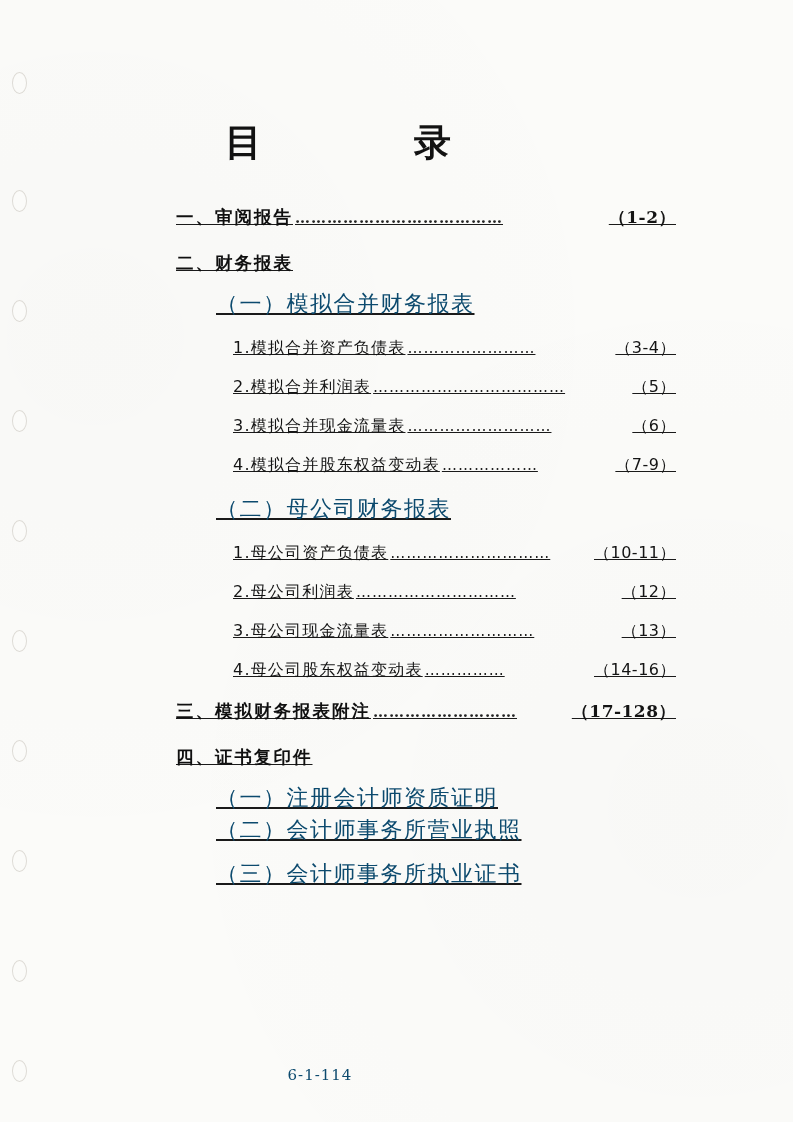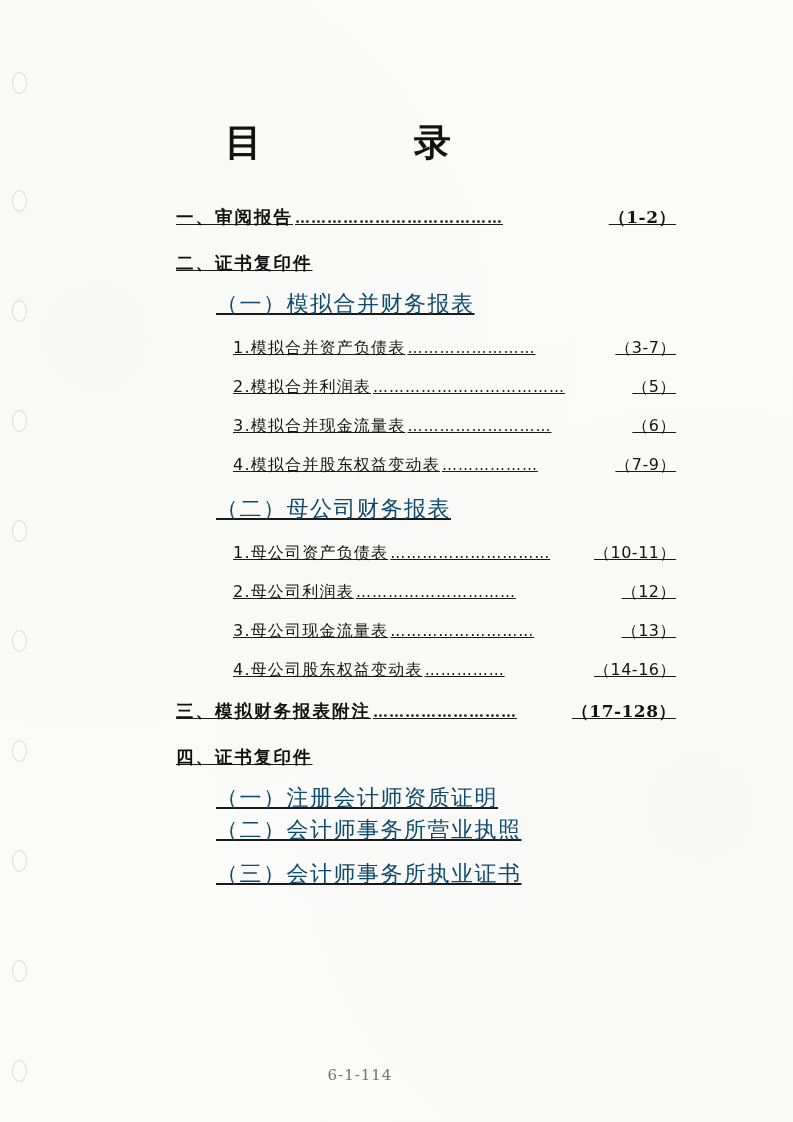--- a/index.html
+++ b/index.html
@@ -142,22 +142,21 @@
 
   .footer {
     position: absolute;
     bottom: 38px;
     left: 0;
     width: 640px;
     text-align: center;
     font-family: "DejaVu Serif", "Liberation Serif", serif;
     font-size: 15px;
     letter-spacing: 1px;
-    color: #737373;
-    margin-left: 40px;
+    color: #0c4a6e;
   }
 </style>
 </head>
 <body>
 
 <div class="page"></div>
 
 <div class="holes">
   <div class="hole" style="top:72px"></div>
   <div class="hole" style="top:190px"></div>
@@ -178,32 +177,32 @@
   <div class="toc">
 
     <div class="row lvl1">
       <span class="label">一、审阅报告</span>
       <span class="leader">…………………………………</span>
       <span class="spacer"></span>
       <span class="pageno">（1-2）</span>
     </div>
 
     <div class="row lvl1 gap-sm">
-      <span class="label">二、证书复印件</span>
+      <span class="label">二、财务报表</span>
     </div>
 
     <div class="row lvl2">
       <span class="label">（一）模拟合并财务报表</span>
     </div>
 
     <div class="row lvl3">
       <span class="label">1.模拟合并资产负债表</span>
       <span class="leader">……………………</span>
       <span class="spacer"></span>
-      <span class="pageno">（3-7）</span>
+      <span class="pageno">（3-4）</span>
     </div>
 
     <div class="row lvl3">
       <span class="label">2.模拟合并利润表</span>
       <span class="leader">………………………………</span>
       <span class="spacer"></span>
       <span class="pageno">（5）</span>
     </div>
 
     <div class="row lvl3">

